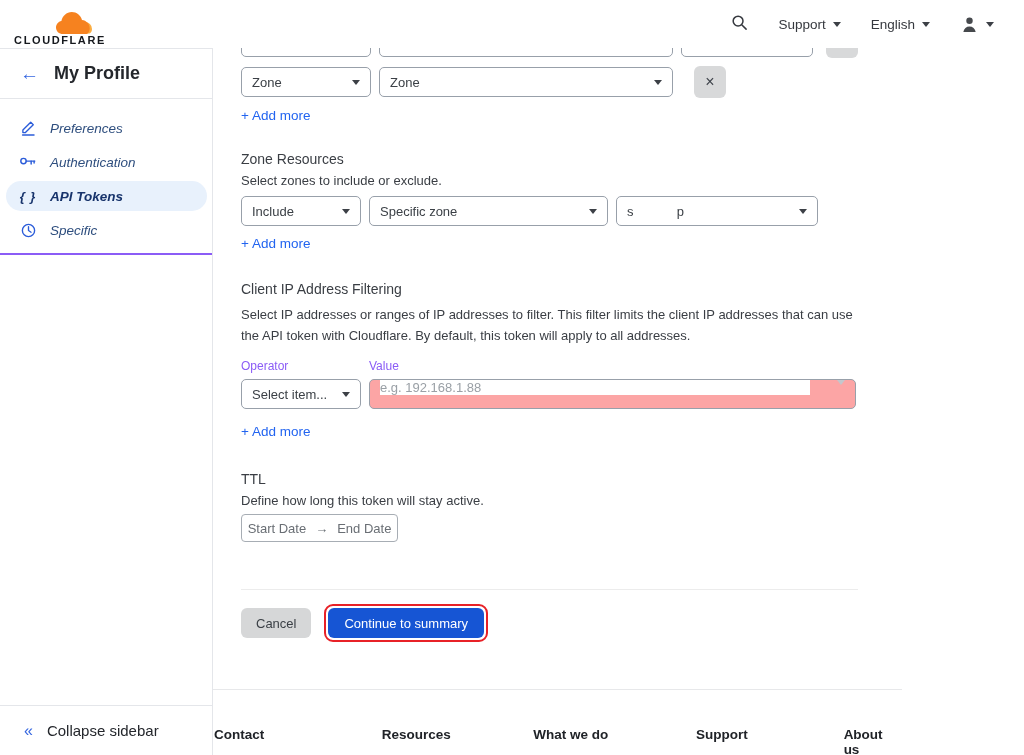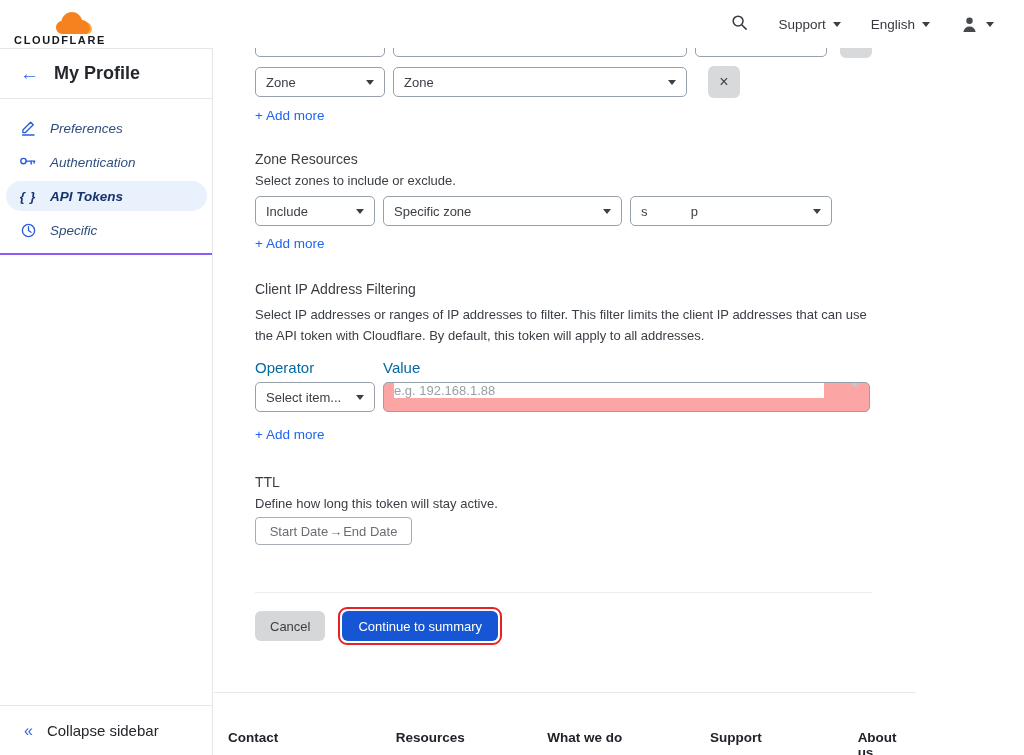--- a/index.html
+++ b/index.html
@@ -34,44 +34,44 @@
   .nav-item.selected { background:var(--selected_bg,#e8f1fc); }
   .nav-item.selected .lbl { font-weight:bold; color:var(--selected_text,#17336b); }
   .nav-item.selected .ic { color:var(--selected_text,#17336b); }
   .braces-glyph { font-size:13px; font-weight:bold; letter-spacing:1px; }
   .collapse-row { position:absolute; bottom:0; left:0; width:100%; height:50px;
     border-top:1px solid #e4e6ea; display:flex; align-items:center; padding-left:24px; gap:14px; cursor:pointer; }
   .collapse-chev { color:#3566e0; font-size:16px; line-height:1; }
   .collapse-lbl { font-size:15px; color:#24272c; }
 
   
-  .main { position:absolute; top:48px; left:214px; width:702px; height:707px; overflow:hidden; }
+  .main { position:absolute; top:48px; left:200px; width:702px; height:707px; overflow:hidden; }
   .content { padding-left:41px; width:660px; }
   .row { display:flex; align-items:center; }
   .select { height:30px; border:1px solid #98a0aa; border-radius:5px; background:#fff;
     display:flex; align-items:center; justify-content:space-between; padding:0 10px;
     font-size:13px; color:#3b4046; cursor:pointer; }
   .gap8 { margin-right:8px; }
   .xbtn { width:32px; height:32px; margin-left:13px; background:#d8d9da; border:none; border-radius:6px;
     font-size:16px; color:#40454c; cursor:pointer; display:flex; align-items:center; justify-content:center; }
   .clipped { margin-top:-22px; }
   .permrow2 { margin-top:8px; }
   .addmore { display:inline-block; margin-top:10px; font-size:13.5px; color:var(--link_blue,#2264f0);
     text-decoration:none; cursor:pointer; }
   .sec-title { font-size:14px; color:#3a3e44; }
   .sec-desc { font-size:13px; color:#3a3e44; }
   .para { font-size:13px; line-height:1.62; max-width:620px; color:#3a3e44; }
-  .field-label { font-size:15px; color:#0369a1; }
+  .field-label { font-size:12px; color:#8b5cf6; }
   .value-input { height:30px; width:487px; border:1px solid #98a0aa; border-radius:5px;
     display:flex; align-items:flex-start; justify-content:space-between; padding:0 10px; background:#fca5a5; }
   .value-input input { border:none; outline:none; font-size:13px; width:430px;
     font-family:"Liberation Sans", sans-serif; color:#3b4046; }
   .value-input input::placeholder { color:#9aa0a6; }
   .daterange { margin-top:6px; height:28px; width:157px; border:1px solid #a7adb4; border-radius:4px;
-    display:inline-flex; align-items:center; justify-content:center; gap:1px;
+    display:inline-flex; align-items:center; justify-content:center; gap:9px;
     font-size:13px; color:#696e74; cursor:pointer; background:#fff; }
   .divider { height:1px; background:#ececec; width:617px; margin-top:47px; }
   .actions { display:flex; align-items:center; margin-top:14px;gap:9px; }
   .btn { height:30px; border:none; border-radius:6px; font-size:13px; cursor:pointer;
     font-family:"Liberation Sans", sans-serif; }
   .btn-cancel { background:#d6d7d8; color:#3b4046; padding:0 15px; }
   .btn-primary { background:var(--accent_blue,#1655d4); color:#fff; padding:0 16px; }
   .click-ring { display:inline-block; border:2.5px solid var(--annotation_red,#e82127);
     border-radius:9px; padding:2px; margin-left:4px; }
 

